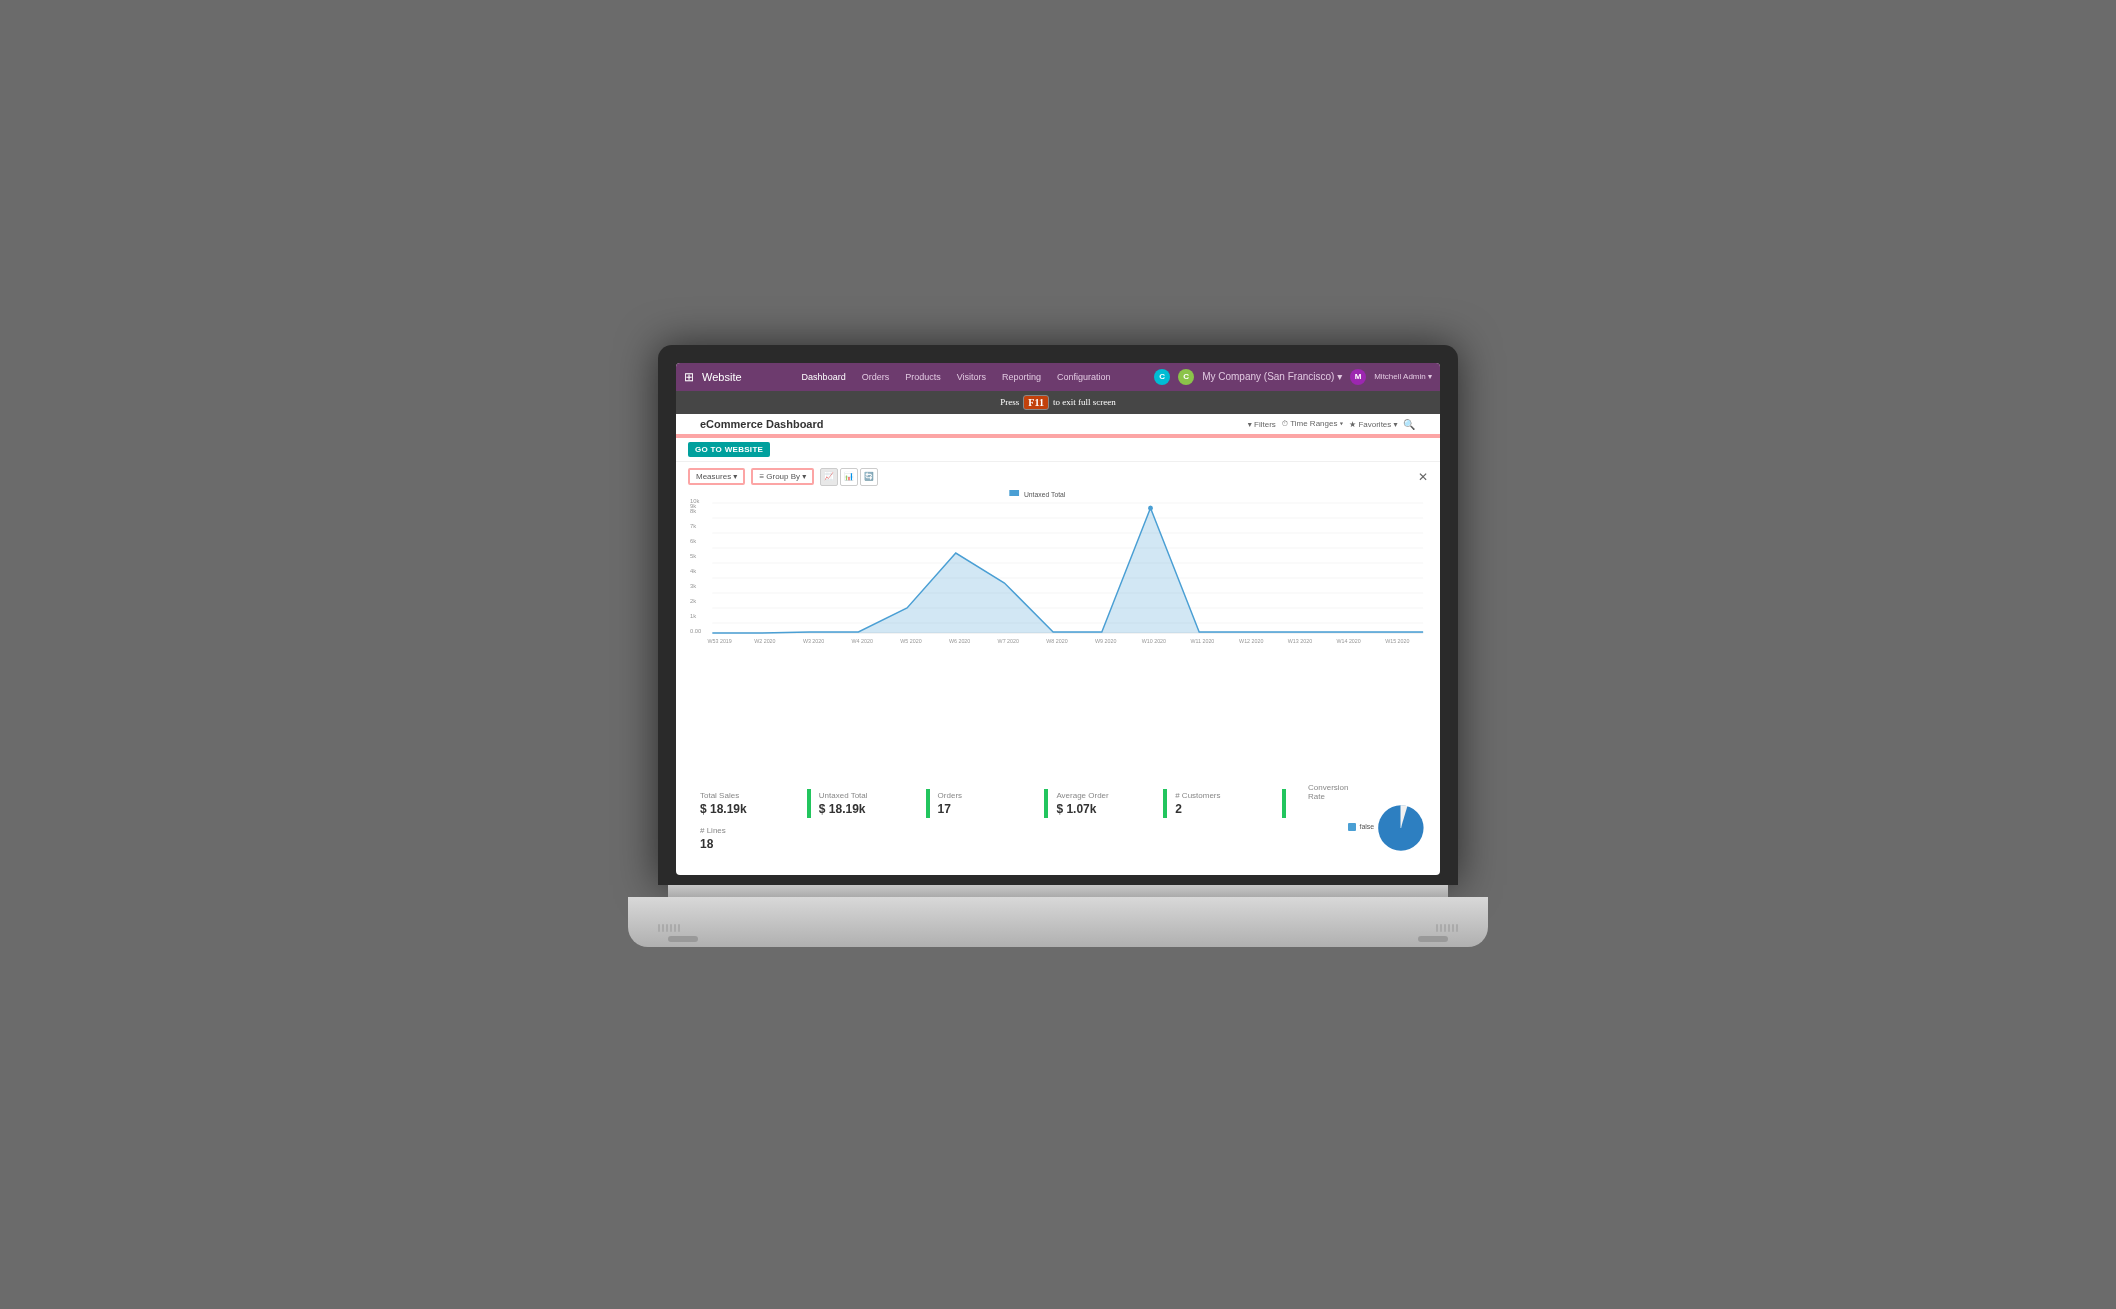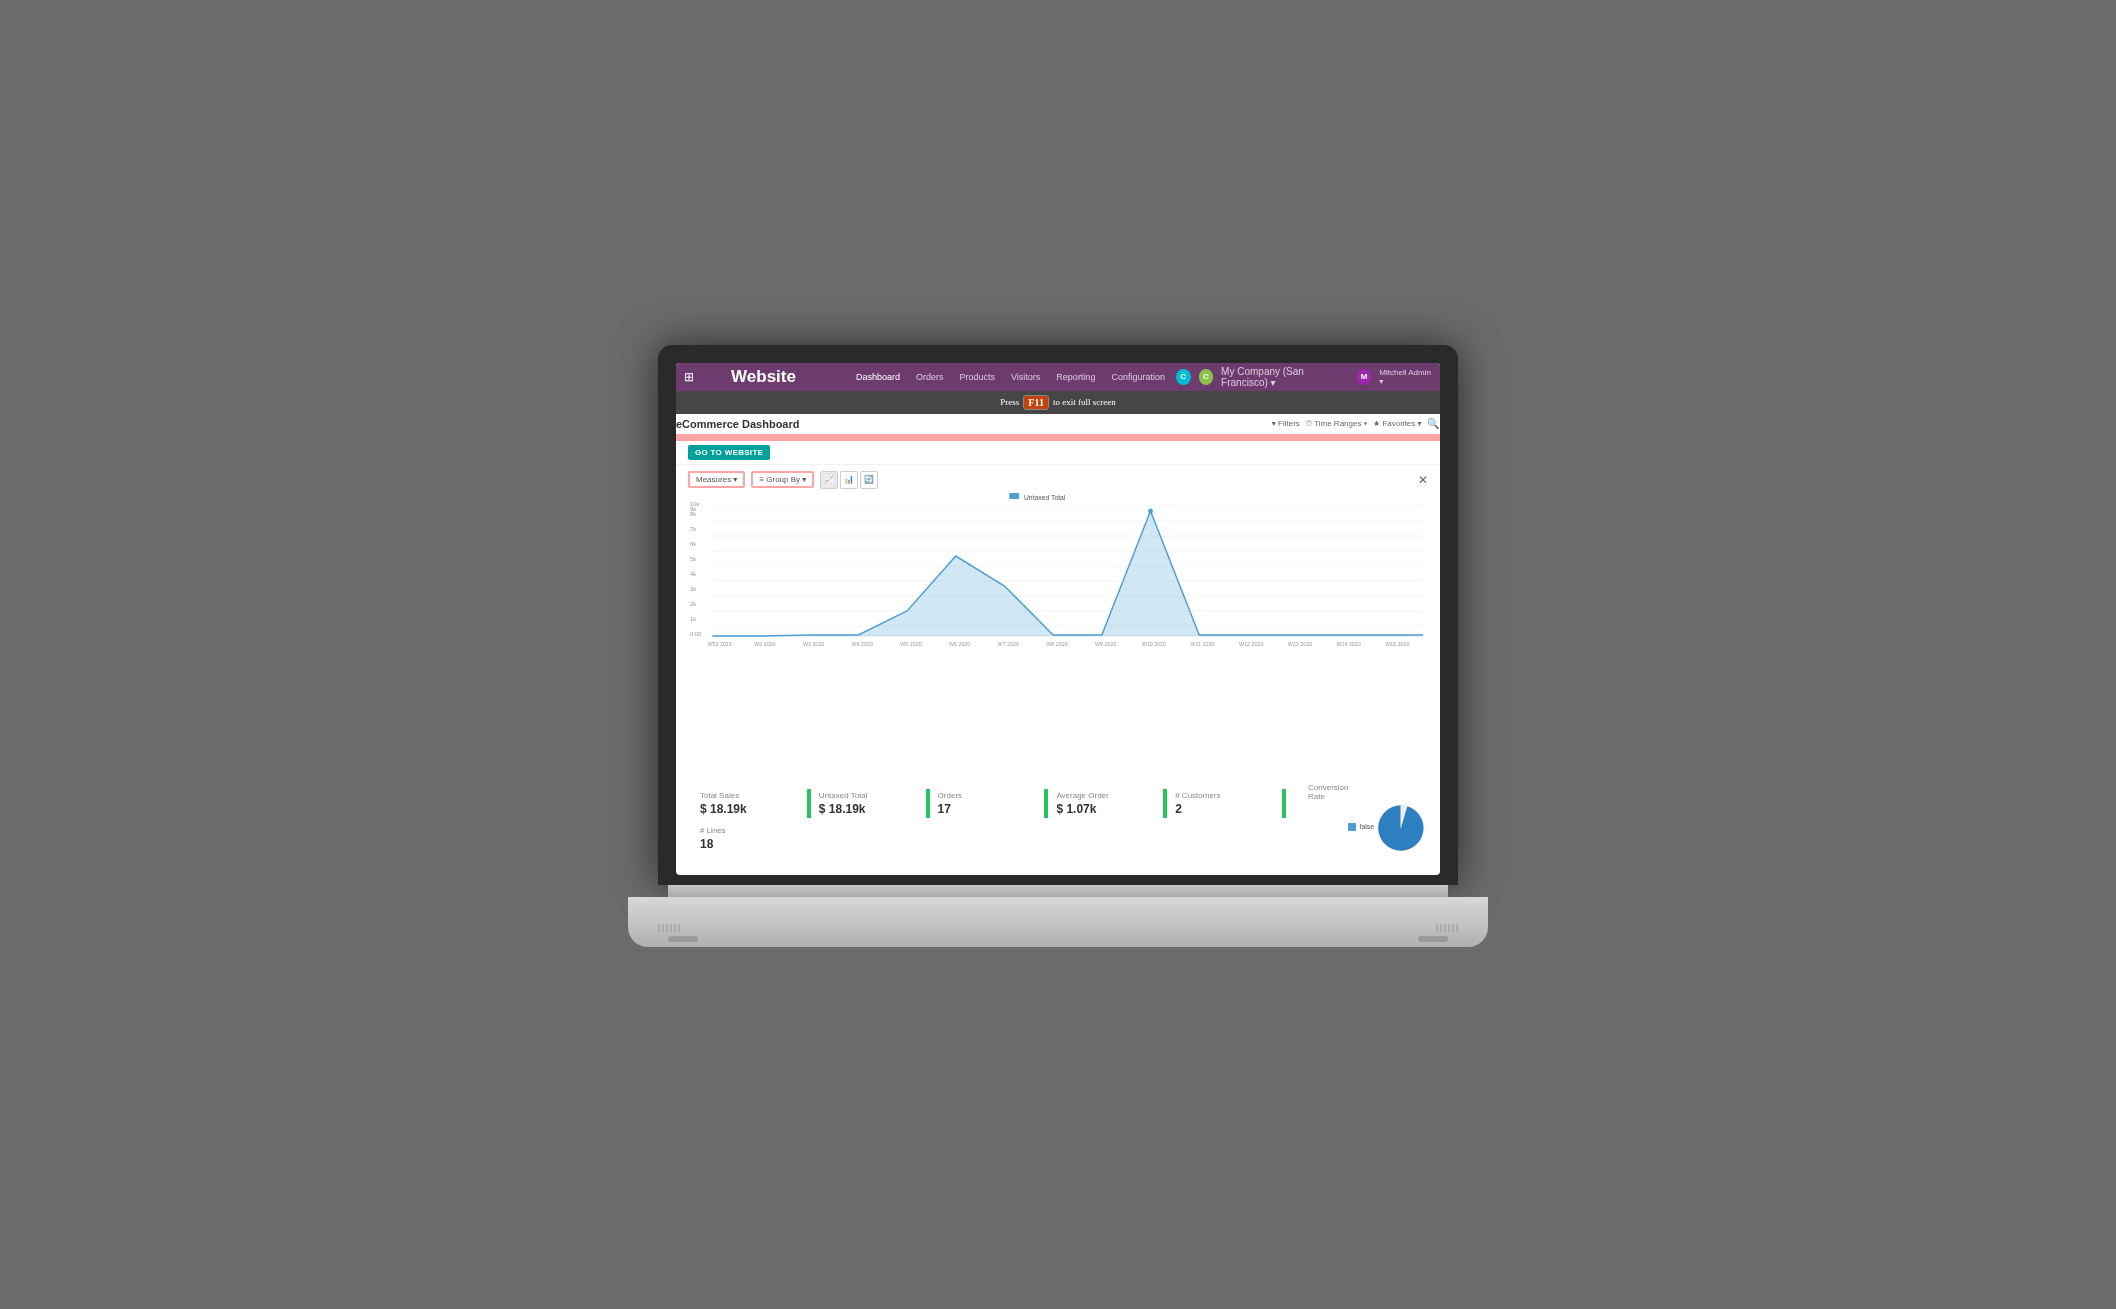--- a/index.html
+++ b/index.html
@@ -53,24 +53,23 @@
     }
 
     .nav-grid-icon {
       color: #fff;
       font-size: 12px;
       cursor: pointer;
     }
 
     .nav-brand {
       color: #fff;
-      font-weight: bold;
-      font-size: 17px;
+      font-weight: normal;
+      font-size: 11px;
       margin-right: 6px;
-      margin-left: 29px;
     }
 
     .nav-links {
       display: flex;
       gap: 10px;
     }
 
     .nav-link {
       color: #e0c8e0;
       font-size: 9px;
@@ -135,24 +134,24 @@
       border: 1px solid #888;
       border-radius: 3px;
       padding: 1px 4px;
       font-size: 10px;
       font-weight: bold;
     }
 
     
     .sub-nav {
       background: #fff;
-      border-bottom: 7px solid #fca5a5;
-      display: flex;
-      align-items: center;
-      padding: 4px 0;
+      border-bottom: 4px solid #fca5a5;
+      display: flex;
+      align-items: flex-end;
+      padding: 4px 24px;
       gap: 10px;
       flex-shrink: 0;
     }
 
     .page-title {
       font-size: 11px;
       font-weight: bold;
       color: #333;
     }
 

